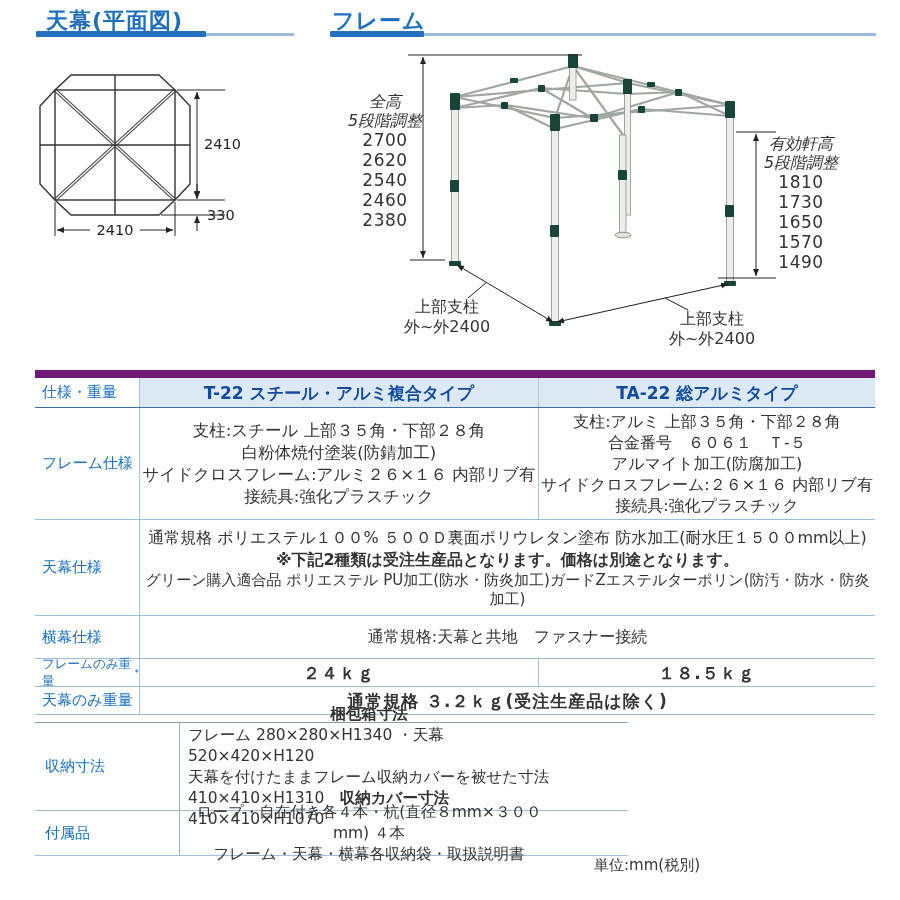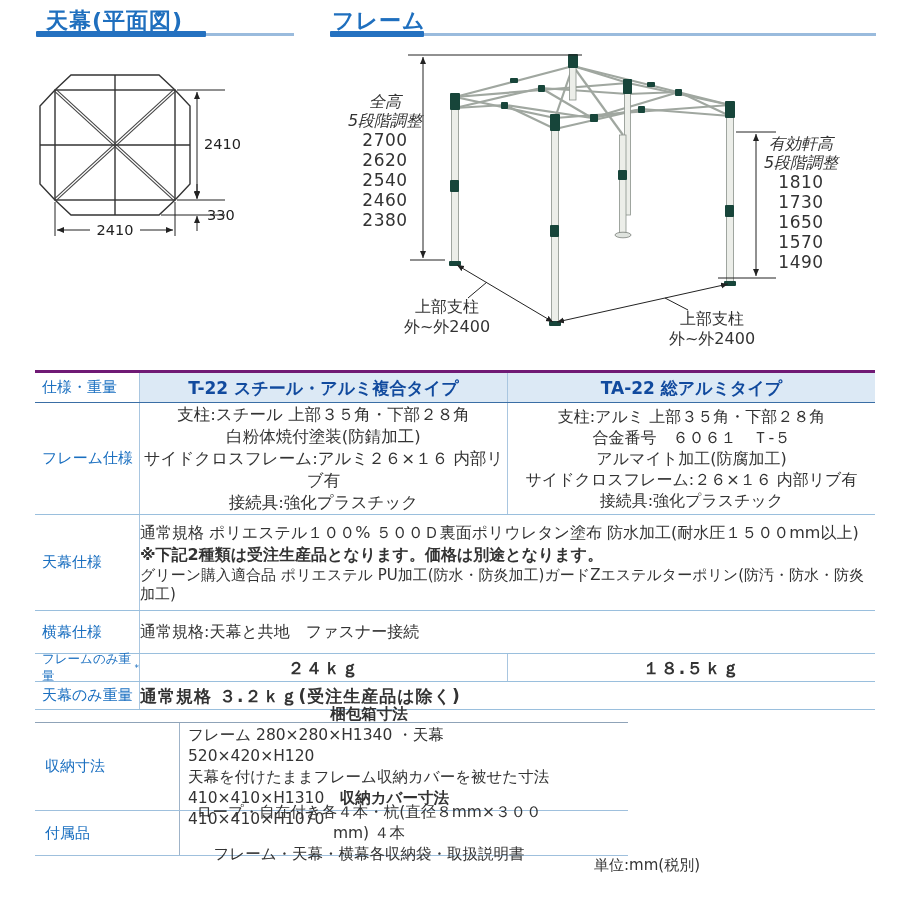--- a/index.html
+++ b/index.html
@@ -9,31 +9,31 @@
   
   .sec-title{position:absolute;font-size:22px;font-weight:bold;color:#1f6fbe;letter-spacing:1px;}
   .bar-light{position:absolute;height:3px;background:#9abbdd;}
   .bar-dark{position:absolute;height:6px;background:#2471c0;border-radius:1px;}
   
   .dimcol{position:absolute;text-align:center;color:#333;}
   .dimhead{font-size:16px;line-height:19px;font-style:italic;}
   .dimval{font-size:17px;line-height:20px;letter-spacing:0.5px;}
   .leaderlbl{position:absolute;text-align:center;font-size:16px;line-height:20px;color:#333;}
   
-  .spec-table{position:absolute;left:35px;top:370px;width:840px;border-top:3px solid #701a75;}
+  .spec-table{position:absolute;left:35px;top:370px;width:840px;border-top:8px solid #701a75;}
   .t-row{display:flex;border-bottom:1px solid #9abfdd;box-sizing:border-box;}
   .t-row.hdr-row{border-bottom:1.5px solid #3a6ea5;}
   .t-label{width:105px;box-sizing:border-box;border-right:1px solid #a9c6e0;
            color:#1a6fc0;font-size:15px;display:flex;align-items:center;padding-left:7px;}
   .t-label.sm{font-size:12.5px;}
   .t-col{box-sizing:border-box;display:flex;flex-direction:column;justify-content:center;
          text-align:center;font-size:16.5px;line-height:22px;color:#333;}
-  .c1{width:368px;border-right:1px solid #a9c6e0;}
+  .c1{width:399px;border-right:1px solid #a9c6e0;}
   .c2{flex:1;}
-  .t-span{flex:1;display:flex;flex-direction:column;justify-content:center;text-align:left;
+  .t-span{flex:1;display:flex;flex-direction:column;justify-content:center;text-align:center;
           font-size:16px;line-height:22px;color:#333;}
   .pre{white-space:pre-line;}
   .lh21{line-height:21px;font-size:16px;}
   .hdr{background:#dce9f5;color:#114a9e;font-weight:bold;font-size:17px;justify-content:center;}
   .corner{background:#fff;}
   .bold{font-weight:bold;}
   .small{font-size:15px;line-height:19px;}
   .wval{font-size:17px;letter-spacing:1px;font-weight:bold;}
   
   .mini-table{position:absolute;left:35px;top:722px;width:593px;border-top:1px solid #8fa3b8;}

